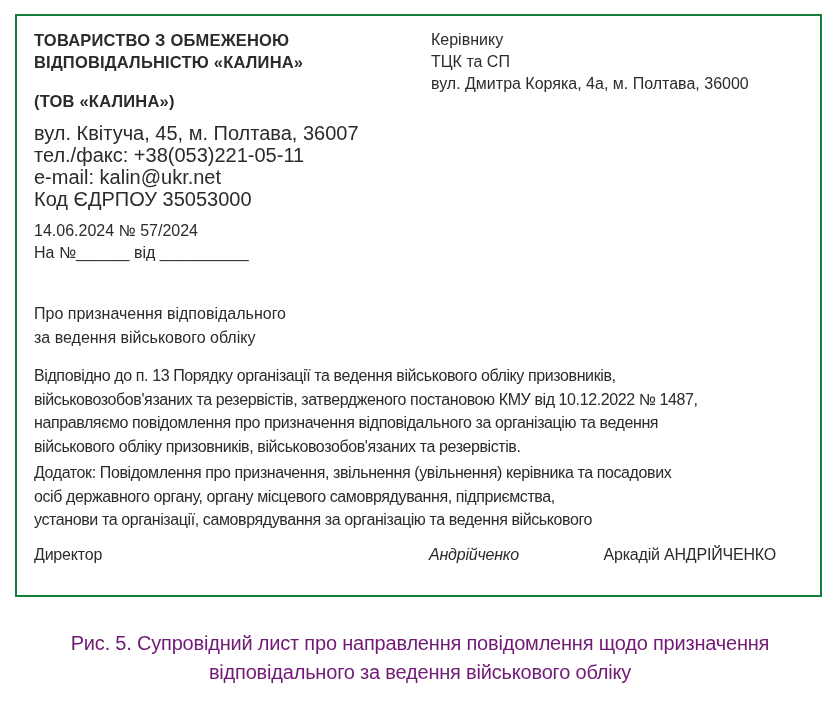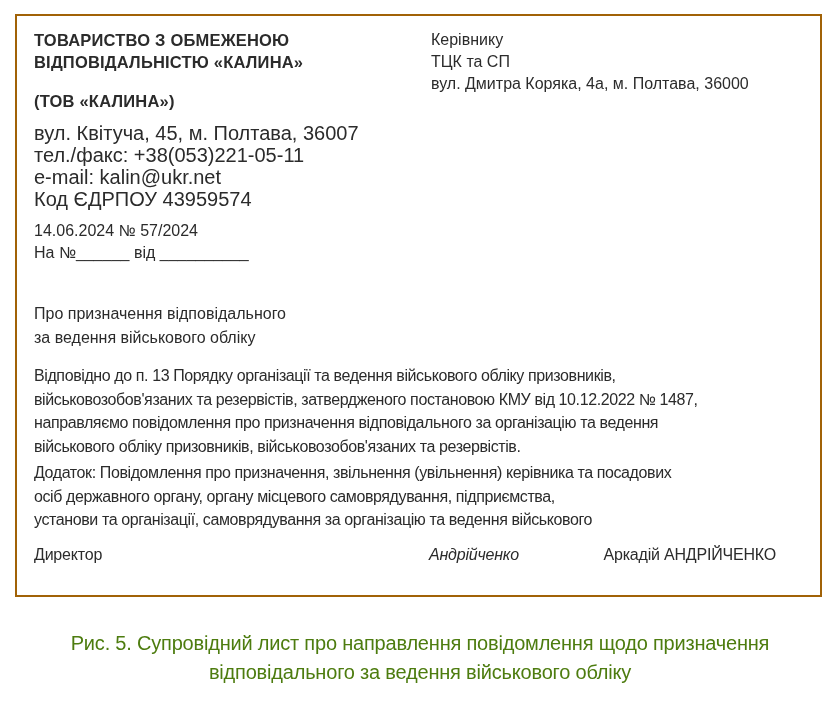--- a/index.html
+++ b/index.html
@@ -15,21 +15,21 @@
     color: #2b2b2b;
     overflow: hidden;
   }
   .letter {
     position: absolute;
     left: 15px;
     top: 14px;
     width: 807px;
     height: 583px;
     box-sizing: border-box;
-    border: 2px solid #a16207;
+    border: 2px solid #15803d;
     padding: 13px 16px 0 17px;
     overflow: hidden;
     background: #ffffff;
   }
   .head-row {
     display: flex;
     justify-content: space-between;
   }
   .sender-head { width: 396px; }
   .recipient  { width: 373px; font-size: 16px; line-height: 22px; }
@@ -63,21 +63,21 @@
   .sig-full { position: absolute; right: 28px; }
   .caption {
     position: absolute;
     top: 629px;
     left: 0;
     width: 840px;
     text-align: center;
     font-size: 20px;
     line-height: 29px;
     letter-spacing: -0.2px;
-    color: #4d7c0f;
+    color: #701a75;
   }
 </style>
 </head>
 <body>
 
 <div class="letter">
 
   <div class="head-row">
     <div class="sender-head">
       <div class="company">ТОВАРИСТВО З ОБМЕЖЕНОЮ</div>
@@ -88,21 +88,21 @@
       <div>Керівнику</div>
       <div>ТЦК та СП</div>
       <div>вул. Дмитра Коряка, 4а, м. Полтава, 36000</div>
     </div>
   </div>
 
   <div class="details">
     <div>вул. Квітуча, 45, м. Полтава, 36007</div>
     <div>тел./факс: +38(053)221-05-11</div>
     <div>e-mail: kalin@ukr.net</div>
-    <div>Код ЄДРПОУ 43959574</div>
+    <div>Код ЄДРПОУ 35053000</div>
   </div>
 
   <div class="ref">
     <div>14.06.2024 № 57/2024</div>
     <div>На №______ від __________</div>
   </div>
 
   <div class="subject">
     <div>Про призначення відповідального</div>
     <div>за ведення військового обліку</div>

